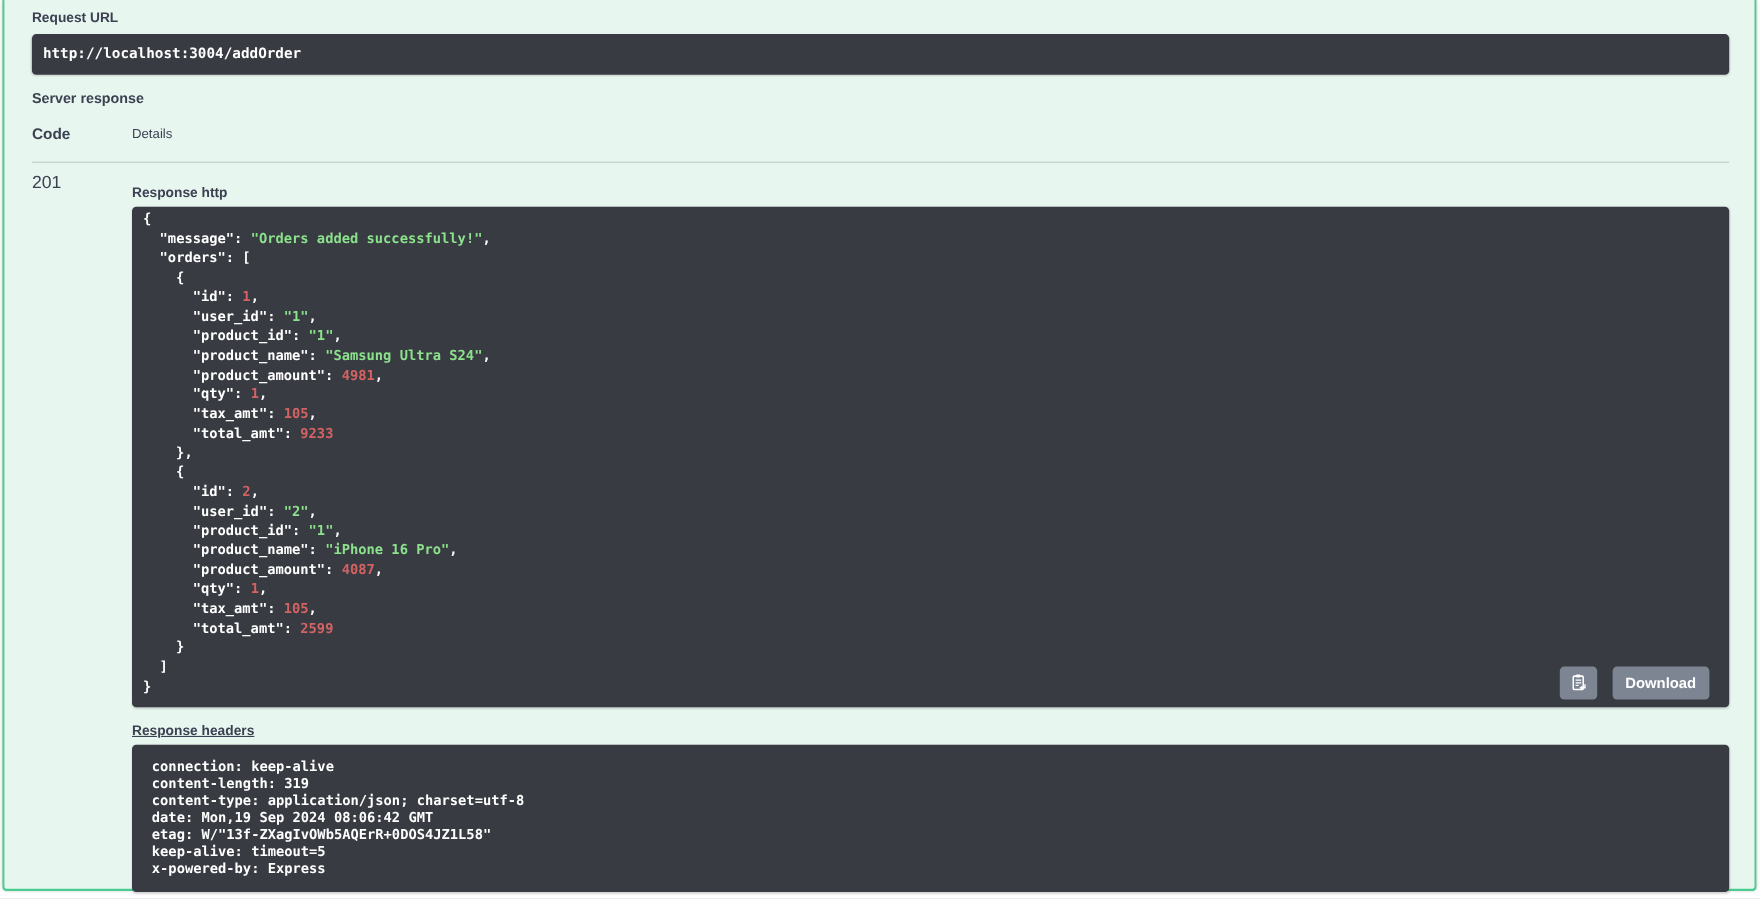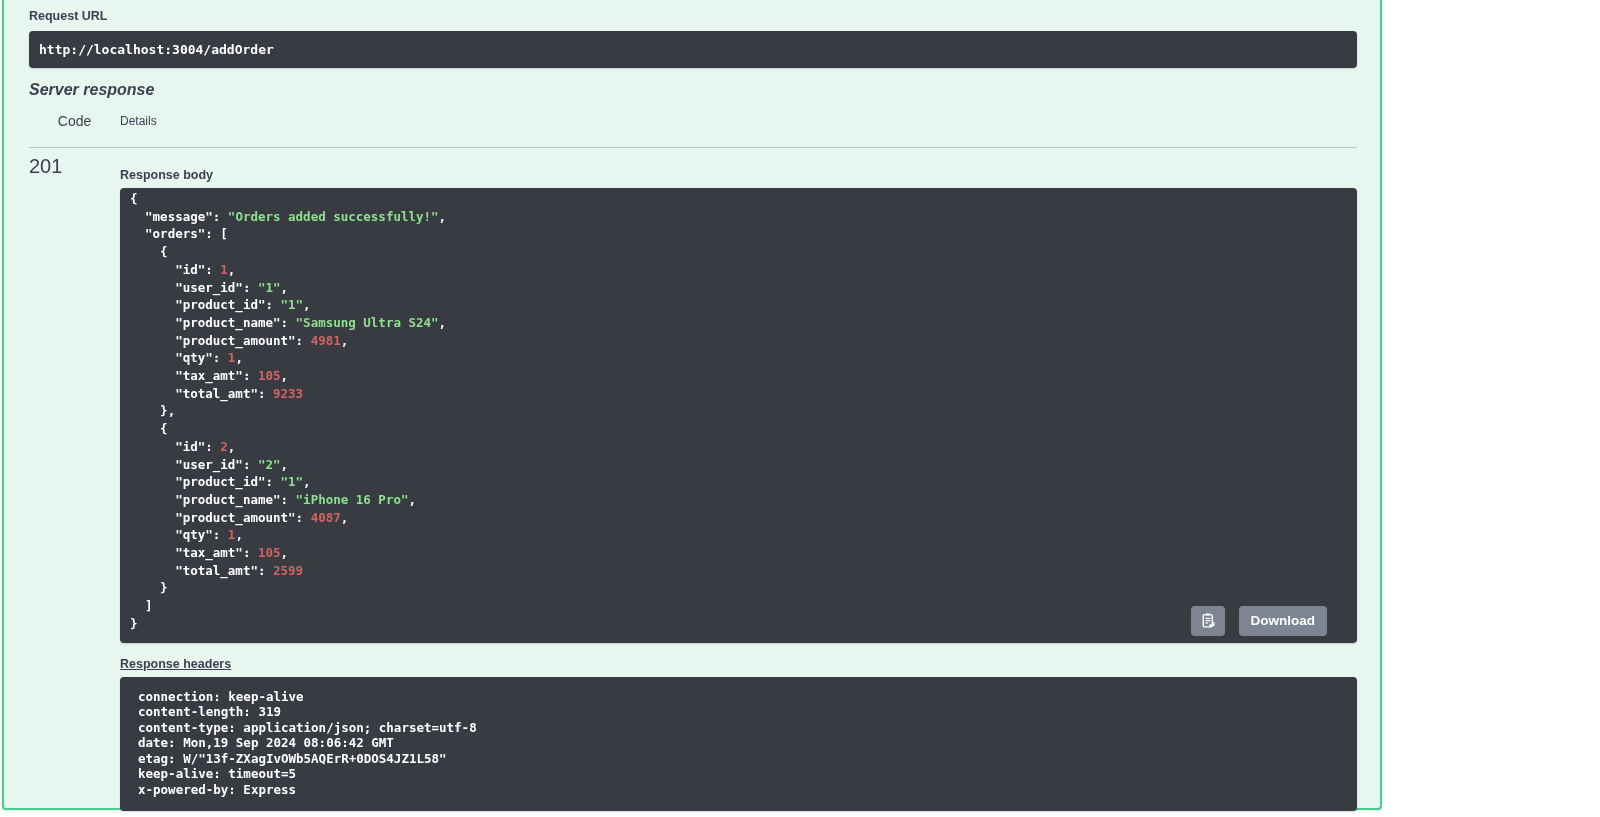--- a/index.html
+++ b/index.html
@@ -1,21 +1,21 @@
 <!DOCTYPE html>
 <html style="--accent_green: #49cc90; --panel_bg: #e8f6f0; --code_bg: #383b42; --heading_text: #3b4151; --json_string: #8ce28c; --json_number: #d36363; --button_bg: #7d8492;"><head>
 <meta charset="utf-8">
 <style>
   * { box-sizing: border-box; margin: 0; padding: 0; }
   html,body { width: 1600px; height: 817px; overflow: hidden; background: #ffffff;
     font-family: "Liberation Sans", "DejaVu Sans", sans-serif; }
 
   .opblock-panel {
     position: absolute; left: 2px; top: 0;
-    width: 1380px; height: 810px;
+    width: 1595px; height: 810px;
     background: var(--panel_bg, #e8f6f0);
     border-left: 2px solid var(--accent_green, #49cc90);
     border-right: 2px solid var(--accent_green, #49cc90);
     border-bottom: 2px solid var(--accent_green, #49cc90);
     border-radius: 0 0 4px 4px;
     box-shadow: 0 0 3px rgba(0,0,0,.19);
   }
   .content { padding: 9px 23px 0 25px; }
 
   .section-label {
@@ -25,35 +25,35 @@
   .url-bar {
     margin-top: 7px; height: 37px; border-radius: 4px;
     background: var(--code_bg, #3b3e45);
     display: flex; align-items: center; padding: 0 10px;
     box-shadow: 0 1px 2px rgba(0,0,0,.15);
   }
   .url-text {
     font-family: "DejaVu Sans Mono", "Liberation Mono", monospace;
     font-size: 13px; font-weight: bold; color: #ffffff; white-space: nowrap;
   }
-  .server-response-title { margin-top: 14px; font-size: 16px; font-style: italic; }
+  .server-response-title { margin-top: 14px; font-size: 13px; }
 
   .responses-table { margin-top: 16px; }
   .table-head {
     display: flex; align-items: flex-start;
     padding-bottom: 17px;
     border-bottom: 1px solid rgba(59,65,81,.25);
   }
   .col-code { width: 91px; flex: 0 0 91px; }
   .col-details { flex: 1 1 auto; min-width: 0; }
-  .th-code { font-size: 14px; font-weight: normal; color: var(--heading_text, #3b4151); line-height: 17px; text-align: center; }
+  .th-code { font-size: 14px; font-weight: bold; color: var(--heading_text, #3b4151); line-height: 17px; }
   .th-details { font-size: 12px; font-weight: normal; color: var(--heading_text, #3b4151); line-height: 15px; margin-top: 1px; }
 
   .response-row { display: flex; padding-top: 10px; }
-  .status-code { font-size: 20px; color: var(--heading_text, #3b4151); line-height: 17px; }
+  .status-code { font-size: 16px; color: var(--heading_text, #3b4151); line-height: 17px; }
 
   .body-label { margin-top: 10px; }
   .code-block {
     margin-top: 5px; background: var(--code_bg, #3b3e45); border-radius: 4px;
     font-family: "DejaVu Sans Mono", "Liberation Mono", monospace;
     color: #ffffff; position: relative;
     box-shadow: 0 1px 2px rgba(0,0,0,.15);
   }
   .body-code {
     padding: 2px 10px 10px 10px;
@@ -65,21 +65,21 @@
   .body-code .num { color: var(--json_number, #d36363); }
 
   .headers-label { margin-top: 14px; text-decoration: underline; }
   .headers-code {
     padding: 12px 10px 14px 18px;
     font-size: 12.5px; line-height: 15.5px; font-weight: bold;
     white-space: pre; overflow: hidden;
   }
 
   .block-actions {
-    position: absolute; right: 30px; bottom: 7px;
+    position: absolute; right: 18px; bottom: 7px;
     display: flex; gap: 14px;
   }
   .copy-btn {
     width: 34px; height: 30px; border: none; border-radius: 4px;
     background: var(--button_bg, #7d8492); cursor: pointer;
     display: flex; align-items: center; justify-content: center;
   }
   .download-btn {
     height: 30px; padding: 0 12px; border: none; border-radius: 4px;
     background: var(--button_bg, #7d8492); cursor: pointer;
@@ -103,21 +103,21 @@
     <div class="responses-table">
       <div class="table-head">
         <div class="col-code th-code">Code</div>
         <div class="col-details th-details">Details</div>
       </div>
 
       <div class="response-row">
         <div class="col-code status-code">201</div>
 
         <div class="col-details">
-          <div class="section-label body-label">Response body</div>
+          <div class="section-label body-label">Response http</div>
 
           <div class="code-block">
             <div class="body-code" id="response-body-code">{
   <span class="key">"message":</span> <span class="str">"Orders added successfully!"</span>,
   <span class="key">"orders":</span> [
     {
       <span class="key">"id":</span> <span class="num">1</span>,
       <span class="key">"user_id":</span> <span class="str">"1"</span>,
       <span class="key">"product_id":</span> <span class="str">"1"</span>,
       <span class="key">"product_name":</span> <span class="str">"Samsung Ultra S24"</span>,

